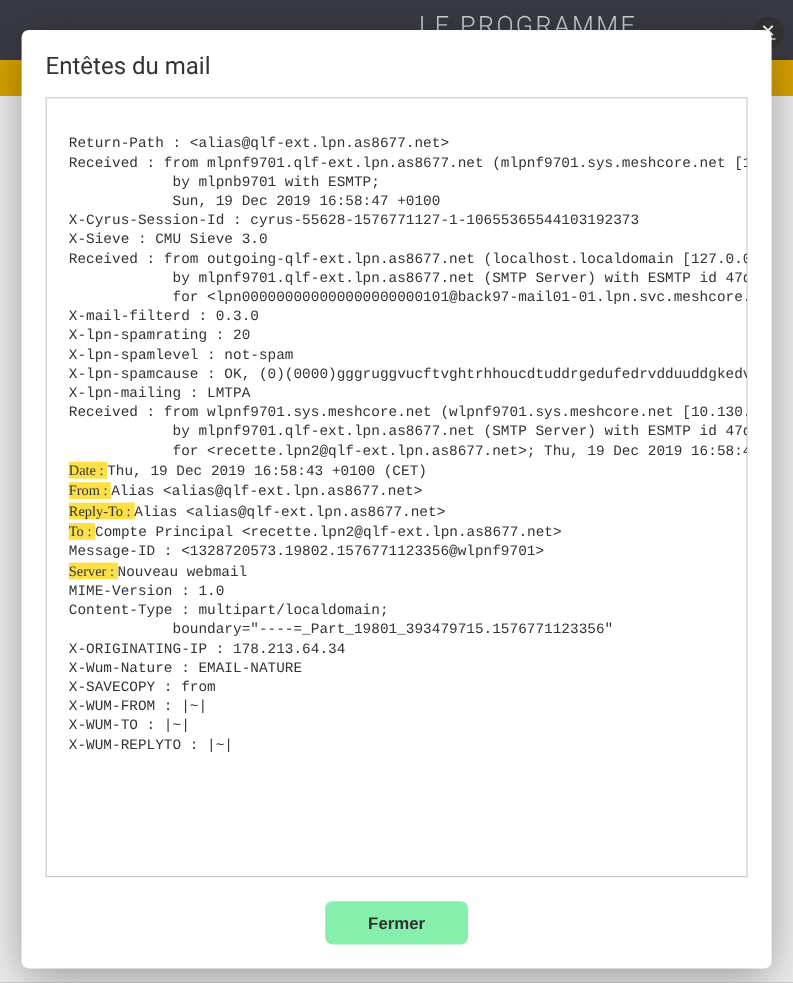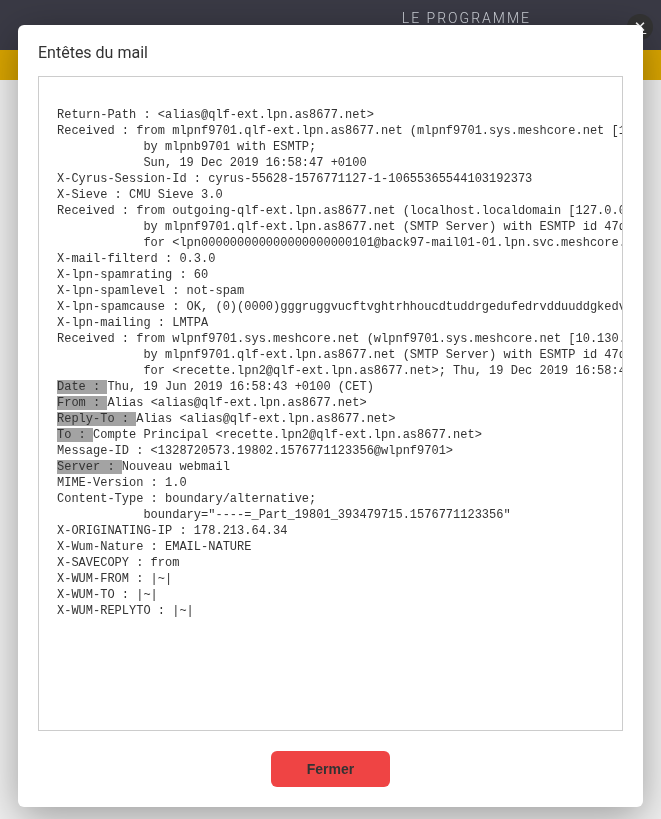--- a/index.html
+++ b/index.html
@@ -14,21 +14,21 @@
     .backdrop {
       position: absolute;
       inset: 0;
       background: linear-gradient(to bottom, #3a3a45 0%, #3a3a45 50px, #d9a500 50px, #d9a500 80px, #f0f0f0 80px);
     }
     .backdrop .prog {
       position: absolute;
       top: 10px;
       right: 130px;
       color: #cfd3da;
-      font-size: 14px;
+      font-size: 21px;
       letter-spacing: 2px;
       font-weight: 300;
     }
     .modal {
       position: absolute;
       top: 25px;
       left: 18px;
       right: 18px;
       bottom: 12px;
       background: #fff;
@@ -48,44 +48,44 @@
       background: #333;
       color: #fff;
       font-size: 15px;
       line-height: 26px;
       text-align: center;
       cursor: pointer;
       border: none;
       text-decoration: underline;
     }
     .modal-title {
-      font-size: 16px;
+      font-size: 20px;
       font-weight: 400;
       color: #333;
       margin-bottom: 14px;
     }
     .headers-box {
       border: 1px solid #ccc;
       flex: 1;
       overflow: auto;
       padding: 30px 18px 18px 18px;
       font-family: "Consolas", "Courier New", monospace;
       font-size: 12px;
       line-height: 16px;
       color: #333;
       white-space: pre;
     }
-    .hl { background: #a3a3a3; }
+    .hl { background: #fde047; font-family: Liberation Serif, serif; }
     .footer {
       display: flex;
       justify-content: center;
       padding-top: 20px;
     }
     .close-bottom {
-      background: #ef4444;
+      background: #86efac;
       border: none;
       border-radius: 6px;
       padding: 10px 36px;
       font-size: 14px;
       font-weight: 600;
       color: #333;
       cursor: pointer;
     }
     
     .headers-box::-webkit-scrollbar { height: 8px; width: 8px; }
@@ -107,35 +107,35 @@
   <div class="headers-box"><span>Return-Path : &lt;alias@qlf-ext.lpn.as8677.net&gt;</span>
 <span>Received : from mlpnf9701.qlf-ext.lpn.as8677.net (mlpnf9701.sys.meshcore.net [10</span>
 <span>            by mlpnb9701 with ESMTP;</span>
 <span>            Sun, 19 Dec 2019 16:58:47 +0100</span>
 <span>X-Cyrus-Session-Id : cyrus-55628-1576771127-1-10655365544103192373</span>
 <span>X-Sieve : CMU Sieve 3.0</span>
 <span>Received : from outgoing-qlf-ext.lpn.as8677.net (localhost.localdomain [127.0.0.</span>
 <span>            by mlpnf9701.qlf-ext.lpn.as8677.net (SMTP Server) with ESMTP id 47dxPg5w</span>
 <span>            for &lt;lpn000000000000000000000101@back97-mail01-01.lpn.svc.meshcore.net&gt;;</span>
 <span>X-mail-filterd : 0.3.0</span>
-<span>X-lpn-spamrating : 60</span>
+<span>X-lpn-spamrating : 20</span>
 <span>X-lpn-spamlevel : not-spam</span>
 <span>X-lpn-spamcause : OK, (0)(0000)gggruggvucftvghtrhhoucdtuddrgedufedrvdduuddgkedvu</span>
 <span>X-lpn-mailing : LMTPA</span>
 <span>Received : from wlpnf9701.sys.meshcore.net (wlpnf9701.sys.meshcore.net [10.130.3</span>
 <span>            by mlpnf9701.qlf-ext.lpn.as8677.net (SMTP Server) with ESMTP id 47dxPb2y</span>
 <span>            for &lt;recette.lpn2@qlf-ext.lpn.as8677.net&gt;; Thu, 19 Dec 2019 16:58:43 +01</span>
-<span class="hl">Date : </span><span>Thu, 19 Jun 2019 16:58:43 +0100 (CET)</span>
+<span class="hl">Date : </span><span>Thu, 19 Dec 2019 16:58:43 +0100 (CET)</span>
 <span class="hl">From : </span><span>Alias &lt;alias@qlf-ext.lpn.as8677.net&gt;</span>
 <span class="hl">Reply-To : </span><span>Alias &lt;alias@qlf-ext.lpn.as8677.net&gt;</span>
 <span class="hl">To : </span><span>Compte Principal &lt;recette.lpn2@qlf-ext.lpn.as8677.net&gt;</span>
 <span>Message-ID : &lt;1328720573.19802.1576771123356@wlpnf9701&gt;</span>
 <span class="hl">Server : </span><span>Nouveau webmail</span>
 <span>MIME-Version : 1.0</span>
-<span>Content-Type : boundary/alternative; </span>
+<span>Content-Type : multipart/localdomain; </span>
 <span>            boundary="----=_Part_19801_393479715.1576771123356"</span>
 <span>X-ORIGINATING-IP : 178.213.64.34</span>
 <span>X-Wum-Nature : EMAIL-NATURE</span>
 <span>X-SAVECOPY : from</span>
 <span>X-WUM-FROM : |~|</span>
 <span>X-WUM-TO : |~|</span>
 <span>X-WUM-REPLYTO : |~|</span>
 </div>
 
   <div class="footer">

